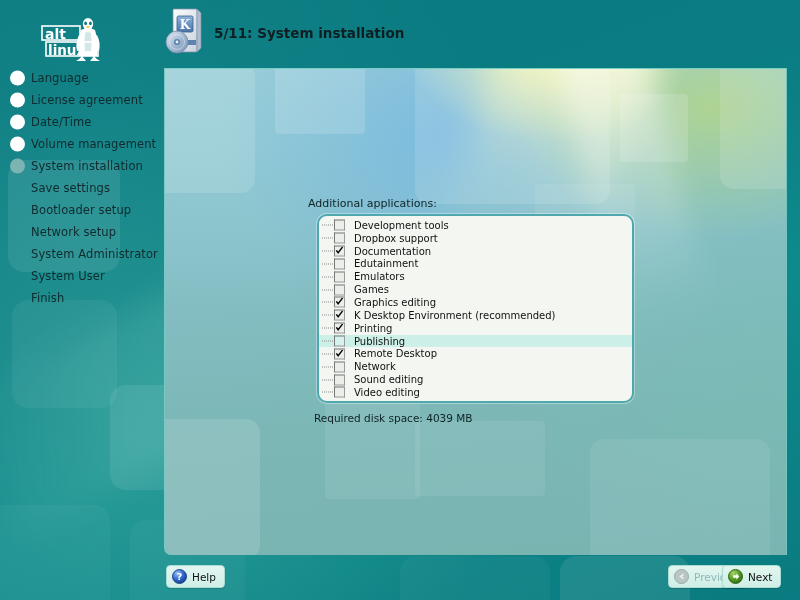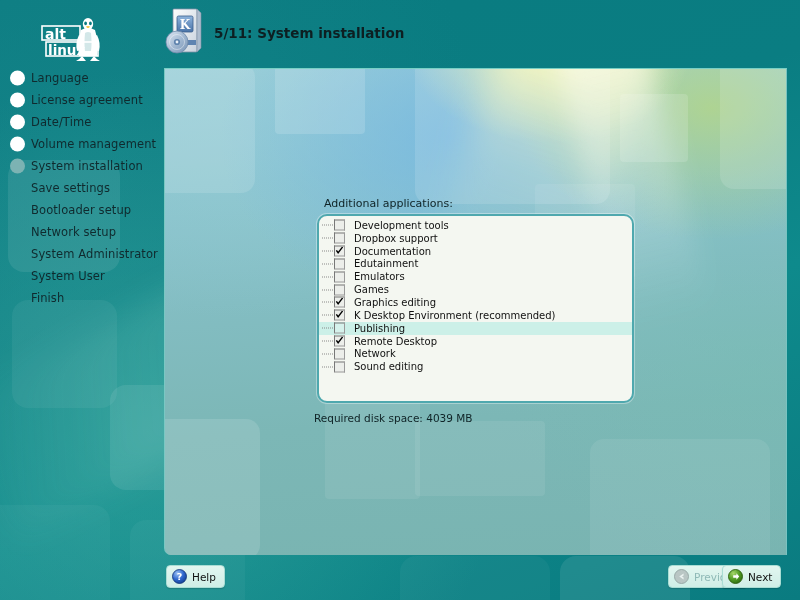--- a/index.html
+++ b/index.html
@@ -81,21 +81,21 @@
 
   
   #header-title {
     position:absolute; left:214px; top:25px;
     font-size:13.5px; font-weight:bold; color:#0d1f22; white-space:nowrap;
   }
   #header-icon { position:absolute; left:163px; top:6px; width:46px; height:48px; }
 
   
   #apps-label {
-    position:absolute; left:324px; top:197px;
+    position:absolute; left:308px; top:197px;
     font-size:11px; color:#0f2326; white-space:nowrap;
   }
   #apps-listbox {
     position:absolute; left:317px; top:214px; width:317px; height:189px;
     background:#f4f7f1;
     border:2px solid #4fa8ae;
     border-radius:10px;
     overflow:hidden;
     box-shadow:0 0 0 1px rgba(255,255,255,.35);
   }
@@ -336,20 +336,29 @@
       </div>
       <div class="list-row">
         <span class="tree-dash"></span>
         <span class="cbx">
           <svg width="9" height="9" viewBox="0 0 9 9" xmlns="http://www.w3.org/2000/svg">
             <path d="M0.8 4.2 L3.1 7.4 L8.2 0.7 L6.9 0.2 L3.2 5.1 L1.9 3.4 Z" fill="#000"></path>
           </svg>
         </span>
         <span class="row-label">K Desktop Environment (recommended)</span>
       </div>
+      <div class="list-row">
+        <span class="tree-dash"></span>
+        <span class="cbx">
+          <svg width="9" height="9" viewBox="0 0 9 9" xmlns="http://www.w3.org/2000/svg">
+            <path d="M0.8 4.2 L3.1 7.4 L8.2 0.7 L6.9 0.2 L3.2 5.1 L1.9 3.4 Z" fill="#000"></path>
+          </svg>
+        </span>
+        <span class="row-label">Printing</span>
+      </div>
       <div class="list-row selected">
         <span class="tree-dash"></span>
         <span class="cbx"></span>
         <span class="row-label">Publishing</span>
       </div>
       <div class="list-row">
         <span class="tree-dash"></span>
         <span class="cbx">
           <svg width="9" height="9" viewBox="0 0 9 9" xmlns="http://www.w3.org/2000/svg">
             <path d="M0.8 4.2 L3.1 7.4 L8.2 0.7 L6.9 0.2 L3.2 5.1 L1.9 3.4 Z" fill="#000"></path>
@@ -359,20 +368,25 @@
       </div>
       <div class="list-row">
         <span class="tree-dash"></span>
         <span class="cbx"></span>
         <span class="row-label">Network</span>
       </div>
       <div class="list-row">
         <span class="tree-dash"></span>
         <span class="cbx"></span>
         <span class="row-label">Sound editing</span>
+      </div>
+      <div class="list-row">
+        <span class="tree-dash"></span>
+        <span class="cbx"></span>
+        <span class="row-label">Video editing</span>
       </div>
     </div>
 </div>
 
 <div id="disk-space" class="txt">Required disk space: 4039 MB</div>
 
 <div class="btn" id="btn-help">
   <span class="btn-ico">
     <svg width="15" height="15" viewBox="0 0 15 15" xmlns="http://www.w3.org/2000/svg">
       <defs>

